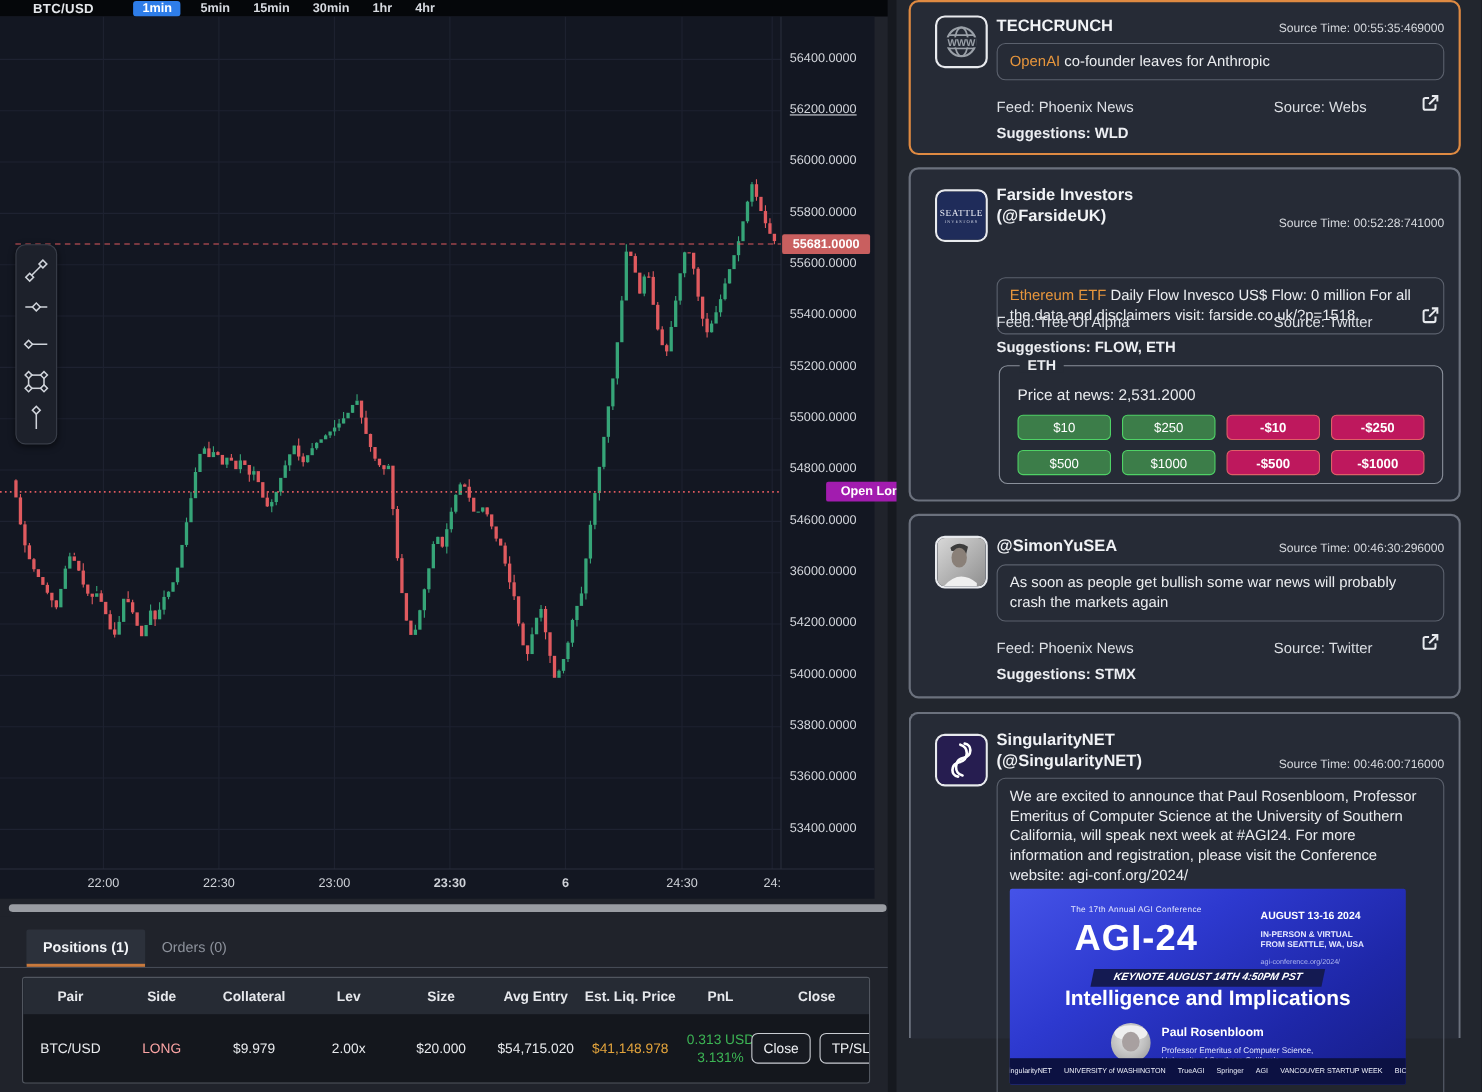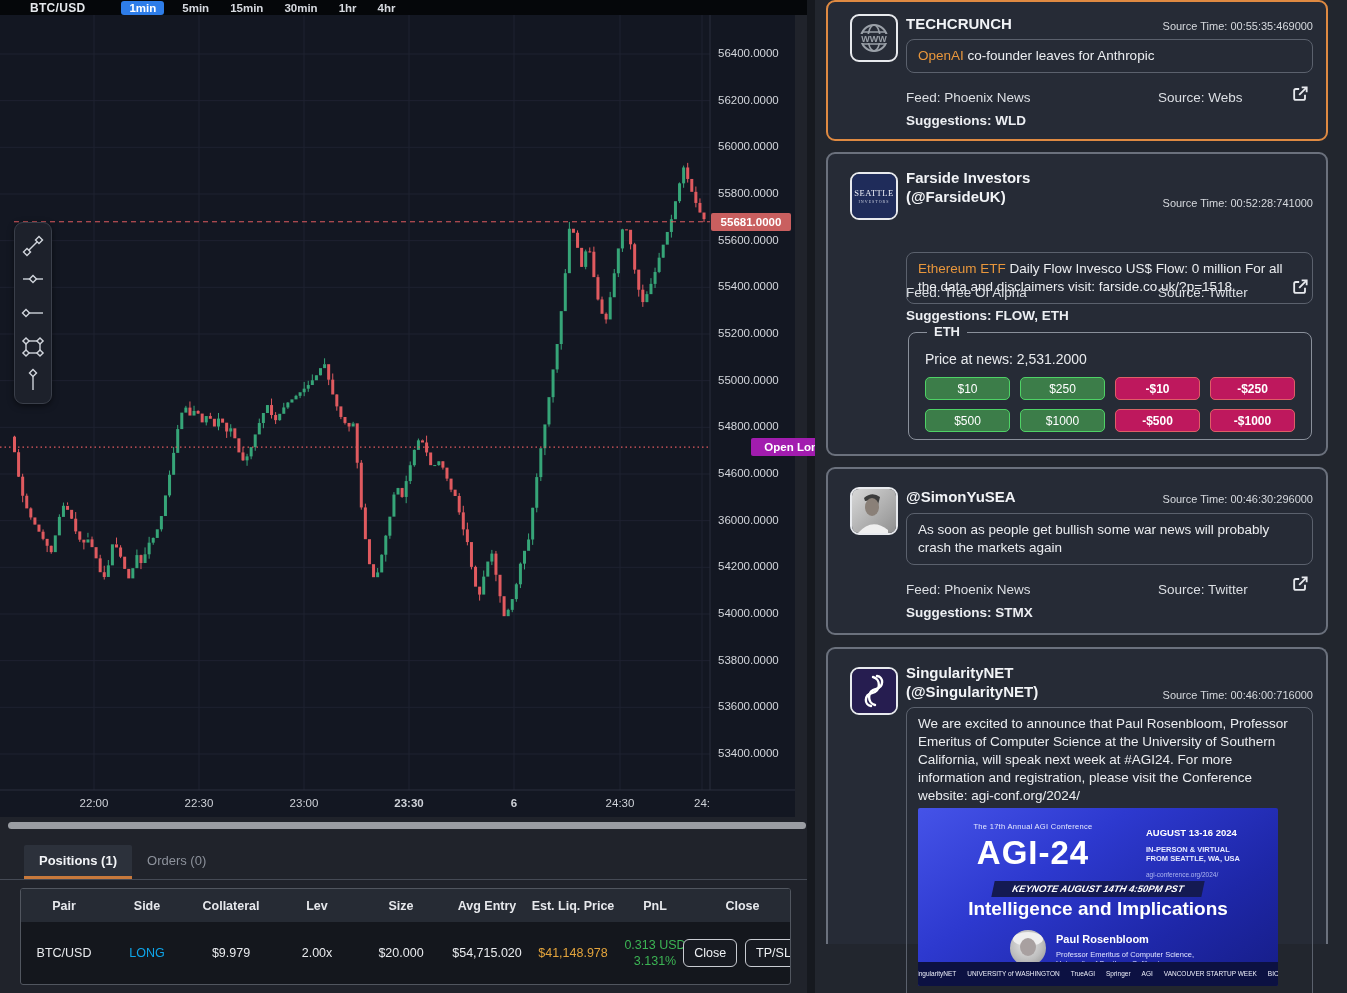--- a/index.html
+++ b/index.html
@@ -34,21 +34,21 @@
   .tab{font-size:13px;padding:8px 15px;cursor:pointer;}
   .tab.active{background:#2c313b;color:#f2f4f7;font-weight:bold;border-bottom:3px solid #c8793c;border-radius:2px 2px 0 0;}
   .tab.inactive{color:#8d929c;}
   #tabs-divider{position:absolute;left:0;top:46px;width:807px;border-top:1px solid #454a55;}
   #positions-table{position:absolute;left:20px;top:55px;width:769px;border:1px solid #51565f;border-radius:3px;
     overflow:hidden;background:#14171d;}
   #table-header{display:flex;height:33px;background:#262b34;align-items:center;}
   #table-header .hcell{font-size:12.5px;font-weight:bold;color:#e6e8ec;text-align:center;}
   #table-row{display:flex;height:62px;align-items:center;}
   .cell{font-size:12.5px;color:#e9ebee;text-align:center;}
-  .side-long{color:#0ea5e9;}
+  .side-long{color:#fca5a5;}
   .liq{color:#e3a43c;}
   .pnl-line{color:#3cb454;font-size:12.5px;line-height:16px;}
   .row-btn{background:#171a21;color:#f0f2f5;border:1px solid #c9ccd2;border-radius:6px;
     font-size:12.5px;padding:6px 10px;cursor:pointer;font-family:inherit;}
   #close-cell{display:flex;gap:8px;justify-content:center;align-items:center;}
   
   #feed-panel{position:absolute;left:815px;top:0;width:532px;height:993px;background:#22262e;}
   .card{position:absolute;left:11px;width:502px;background:#262b36;border:2px solid #6b717d;border-radius:9px;box-sizing:border-box;}
   .card.highlight{border-color:#df8a42;}
   .avatar{position:absolute;left:22px;top:18px;width:48px;height:48px;border:2px solid #e8eaee;border-radius:9px;
@@ -481,21 +481,21 @@
         <rect x="694.36" y="176.84555555555465" width="3" height="11.10666666666802" fill="#e05a5f"></rect>
         <line x1="699.94" y1="183.39708888888998" x2="699.94" y2="197.34979999999996" stroke="#e05a5f" stroke-width="1"></line>
         <rect x="698.44" y="187.95222222222267" width="3" height="9.574444444444339" fill="#e05a5f"></rect>
         <line x1="704.02" y1="202.50226666666714" x2="704.02" y2="207.09613333333255" stroke="#e05a5f" stroke-width="1"></line>
         <rect x="702.52" y="197.526666666667" width="3" height="6.5977333333328545" fill="#e05a5f"></rect>
         <line x1="14" y1="206.76666666666668" x2="710" y2="206.76666666666668" stroke="#e05a5f" stroke-width="1" stroke-dasharray="5 4"></line>
         <line x1="0" y1="432.1620000000008" x2="710" y2="432.1620000000008" stroke="#e05a5f" stroke-width="1.4" stroke-dasharray="1.5 3"></line>
       </svg>
     <div id="y-axis">
         <div class="ylabel" style="top: 32px;">56400.0000</div>
-        <div class="ylabel" style="top: 78.6667px;">56200.0000</div>
+        <div class="ylabel" style="top: 78.6667px; text-decoration: underline;">56200.0000</div>
         <div class="ylabel" style="top: 125.333px;">56000.0000</div>
         <div class="ylabel" style="top: 172px;">55800.0000</div>
         <div class="ylabel" style="top: 218.667px;">55600.0000</div>
         <div class="ylabel" style="top: 265.333px;">55400.0000</div>
         <div class="ylabel" style="top: 312px;">55200.0000</div>
         <div class="ylabel" style="top: 358.667px;">55000.0000</div>
         <div class="ylabel" style="top: 405.333px;">54800.0000</div>
         <div class="ylabel" style="top: 452px;">54600.0000</div>
         <div class="ylabel" style="top: 498.667px;">36000.0000</div>
         <div class="ylabel" style="top: 545.333px;">54200.0000</div>

